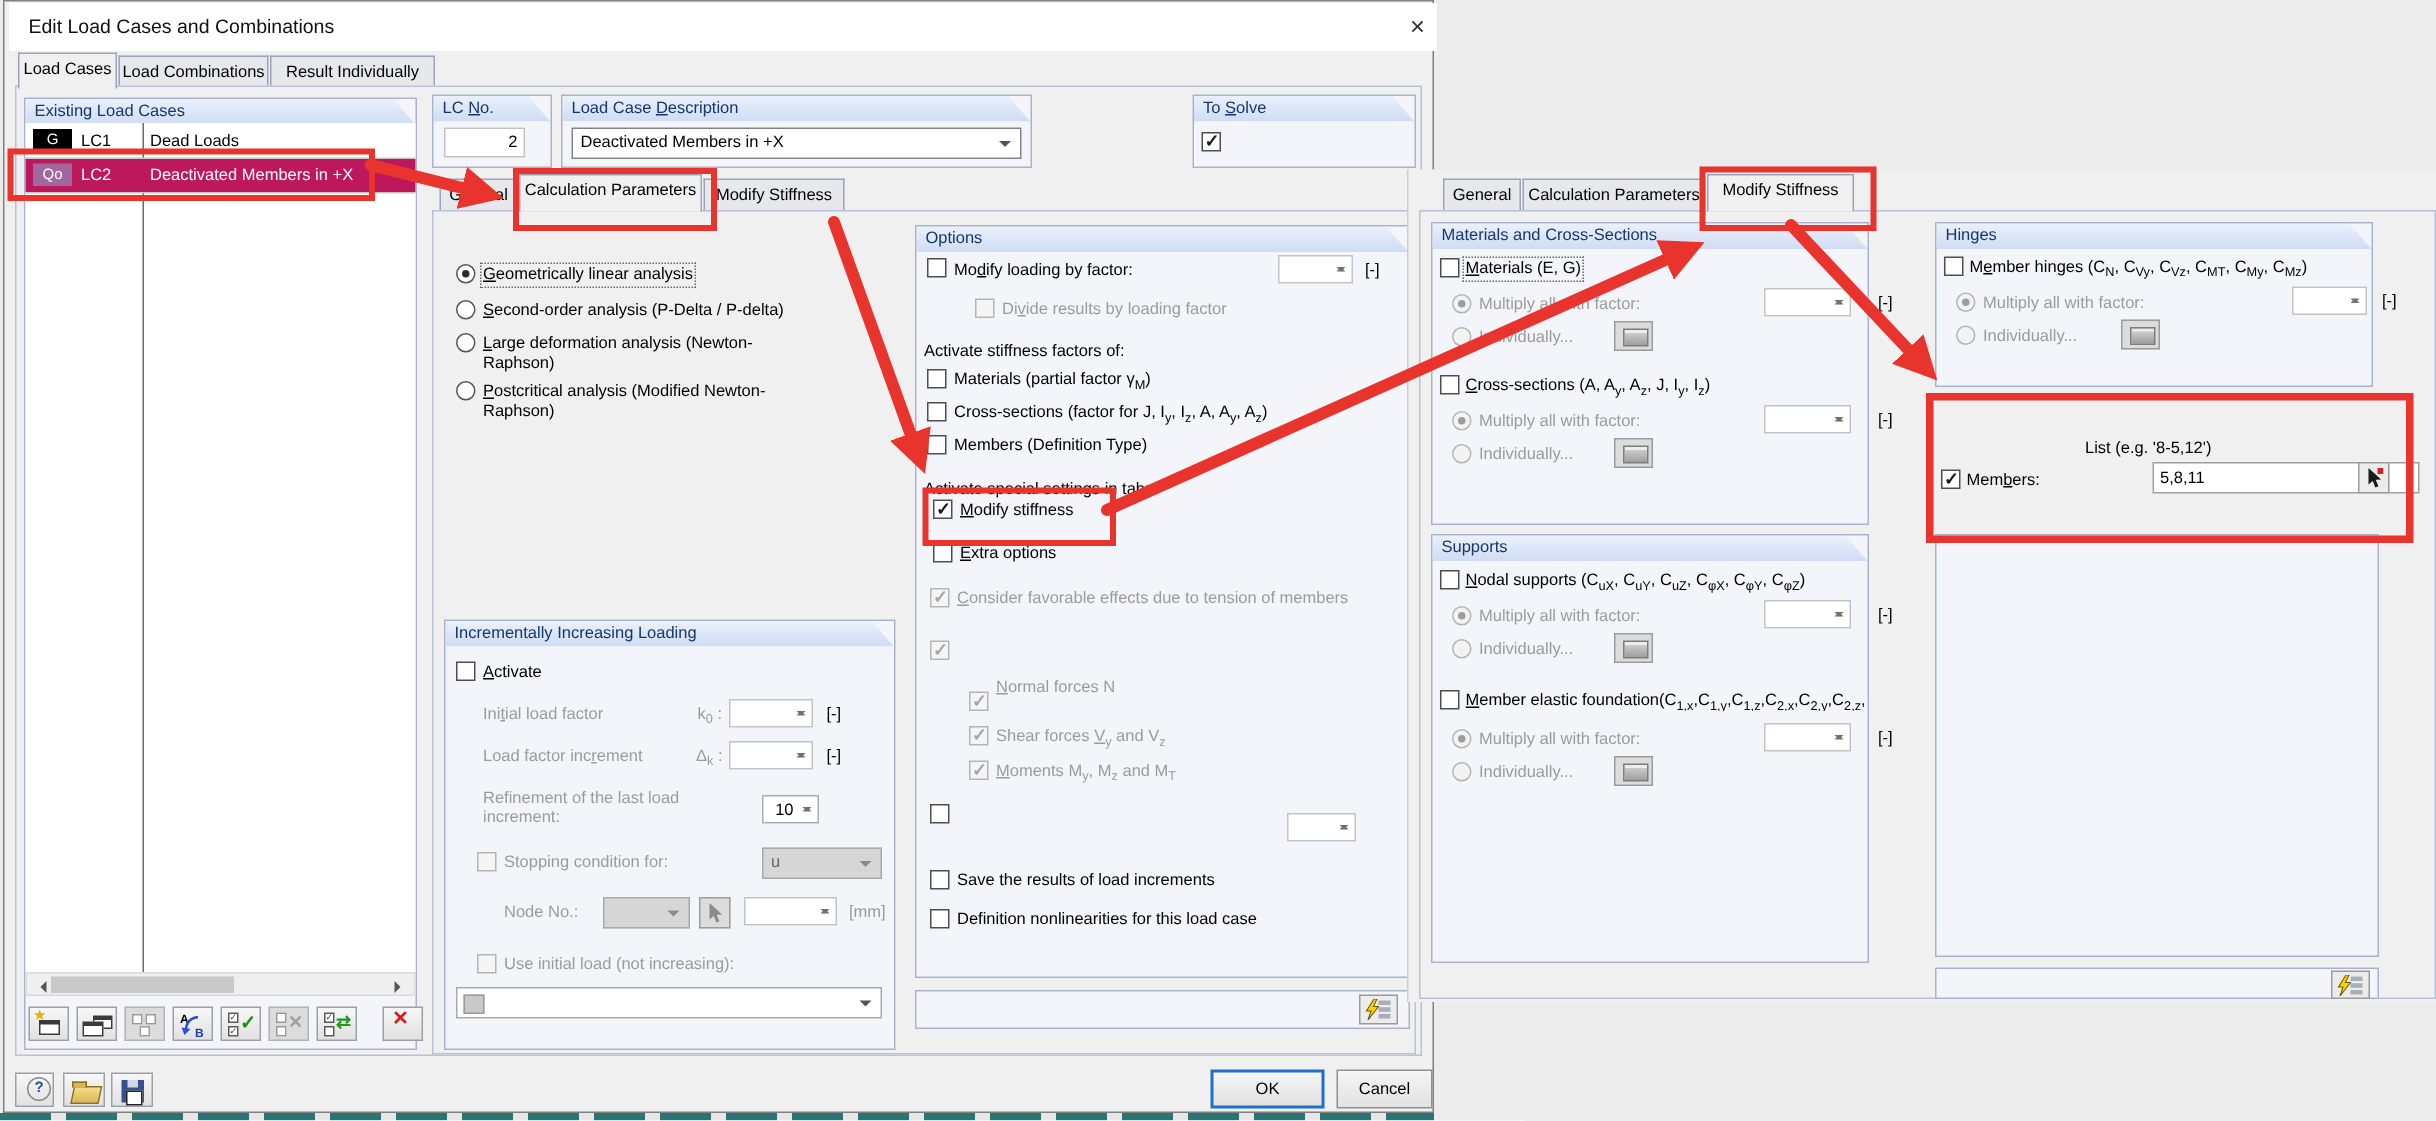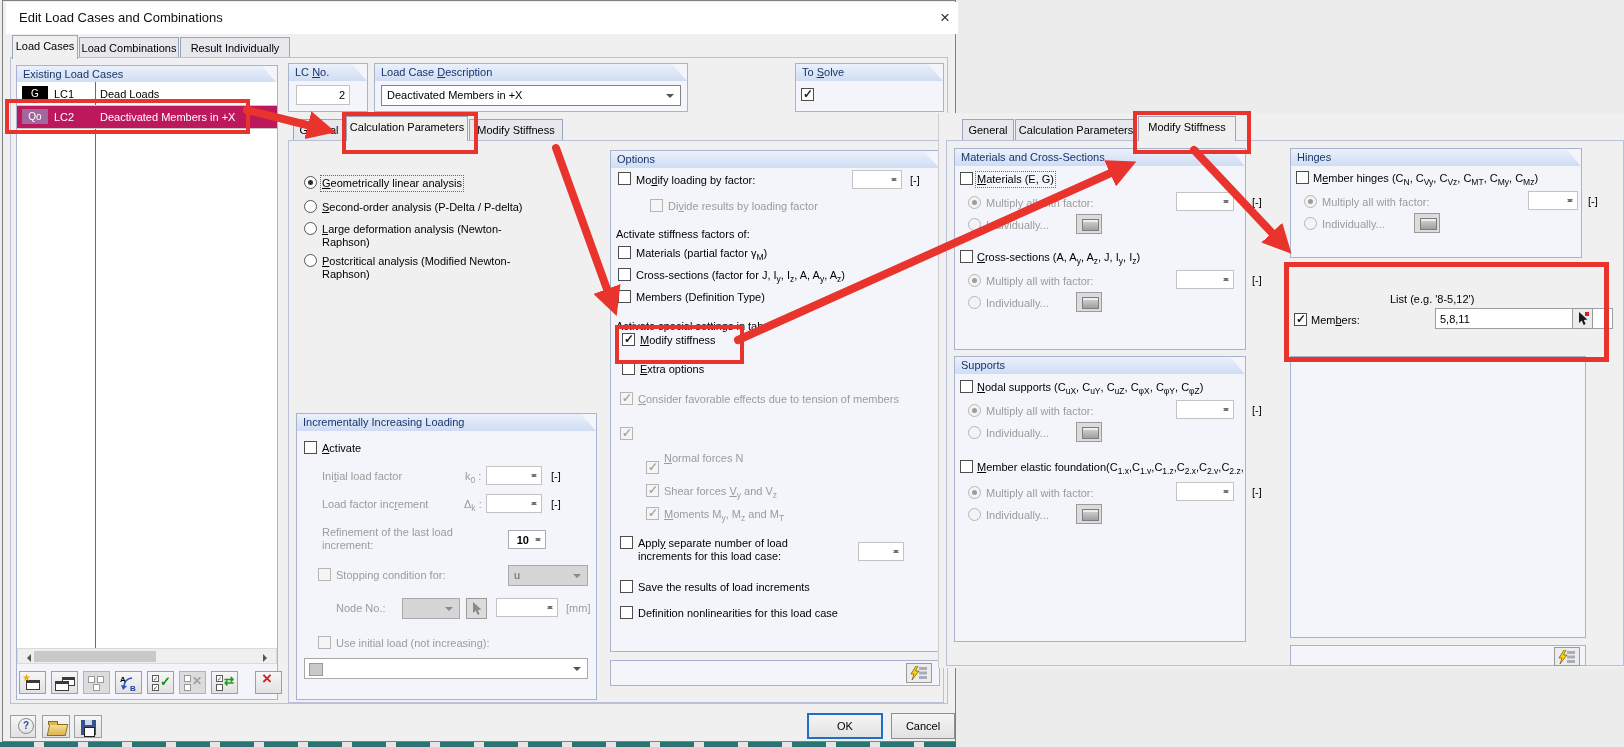--- a/index.html
+++ b/index.html
@@ -29,21 +29,21 @@
   .cb.dis{border-color:#b5b5b5;background:#f5f5f5}
   .cb.dis.chk::after{color:#a8a8a8}
   .rb{position:absolute;width:13px;height:13px;box-sizing:border-box;border:1px solid #555;border-radius:50%;background:#fff}
   .rb.sel::after{content:"";position:absolute;left:3px;top:3px;width:5px;height:5px;border-radius:50%;background:#2b2b2b}
   .rb.dis{border-color:#b5b5b5;background:#f3f3f3}
   .rb.dis.sel::after{background:#9d9d9d}
   .foc{outline:1px dotted #6a6a6a;outline-offset:1px}
   .spn{position:absolute;height:19px;box-sizing:border-box;background:#fff;border:1px solid #a9adb3}
   .spn::before{content:"";position:absolute;right:4px;top:4px;border:3px solid transparent;border-bottom-color:#707070}
   .spn::after{content:"";position:absolute;right:4px;bottom:4px;border:3px solid transparent;border-top-color:#707070}
-  .spn .v{position:absolute;left:2px;right:16px;top:3px;text-align:right;font-weight:bold;font-size:11px}
+  .spn .v{position:absolute;left:2px;right:16px;top:3px;text-align:right;font-weight:normal;font-size:11px}
   .cmb{position:absolute;height:21px;box-sizing:border-box;background:#fff;border:1px solid #7f848a;padding:3px 18px 0 5px;overflow:hidden}
   .cmb::after{content:"";position:absolute;right:6px;top:8px;border:4px solid transparent;border-top-color:#555}
   .cmb.dis{background:#d6d6d6;border-color:#a9a9a9;color:#666}
   .cmb.dis::after{border-top-color:#8a8a8a}
   .inp{position:absolute;box-sizing:border-box;border:1px solid #9aa0a6;background:#fff;
        font-family:"Liberation Sans",sans-serif;font-size:11px;padding:0 4px}
   .btn{position:absolute;box-sizing:border-box;background:linear-gradient(#f5f5f5,#e2e2e2);border:1px solid #8f8f8f;
        font-size:11px;text-align:center}
   .btn.def{border:2px solid #1f6ec8}
   .tbn{position:absolute;width:27px;height:23px;box-sizing:border-box;background:linear-gradient(#f7f7f7,#e1e1e1);border:1px solid #9aa0a8}
@@ -238,21 +238,20 @@
   <span class="cb dis chk" style="left:620px;top:392px"></span>
   <span class="s d" style="left:638px;top:393px"><u>C</u>onsider favorable effects due to tension of members</span>
   <span class="cb dis chk" style="left:620px;top:427px"></span>
   <span class="cb dis chk" style="left:646px;top:461px"></span>
   <span class="s d" style="left:664px;top:452px"><u>N</u>ormal forces N</span>
   <span class="cb dis chk" style="left:646px;top:484px"></span>
   <span class="s d" style="left:664px;top:485px">Shear forces <u>V</u><sub>y</sub> and V<sub>z</sub></span>
   <span class="cb dis chk" style="left:646px;top:507px"></span>
   <span class="s d" style="left:664px;top:508px"><u>M</u>oments M<sub>y</sub>, M<sub>z</sub> and M<sub>T</sub></span>
   <span class="cb" style="left:620px;top:536px"></span>
-  <span class="s m" style="left:638px;top:537px;width:205px">Appl<u>y</u> separate number of load increments for this load case:</span>
   <span class="spn" style="left:858px;top:542px;width:46px;border-color:#c3c3c3"></span>
   <span class="cb" style="left:620px;top:580px"></span>
   <span class="s" style="left:638px;top:581px">Save the results of load increments</span>
   <span class="cb" style="left:620px;top:606px"></span>
   <span class="s" style="left:638px;top:607px">Definition nonlinearities for this load case</span>
 
   <div class="grp" style="left:610px;top:660px;width:330px;height:26px"></div>
   <div class="sqbtn lit" style="left:906px;top:663px;width:26px;height:20px">
     <svg width="18" height="14" style="margin-top:2px">
       <rect x="9" y="1" width="8" height="3" fill="#a8adb8"></rect>

